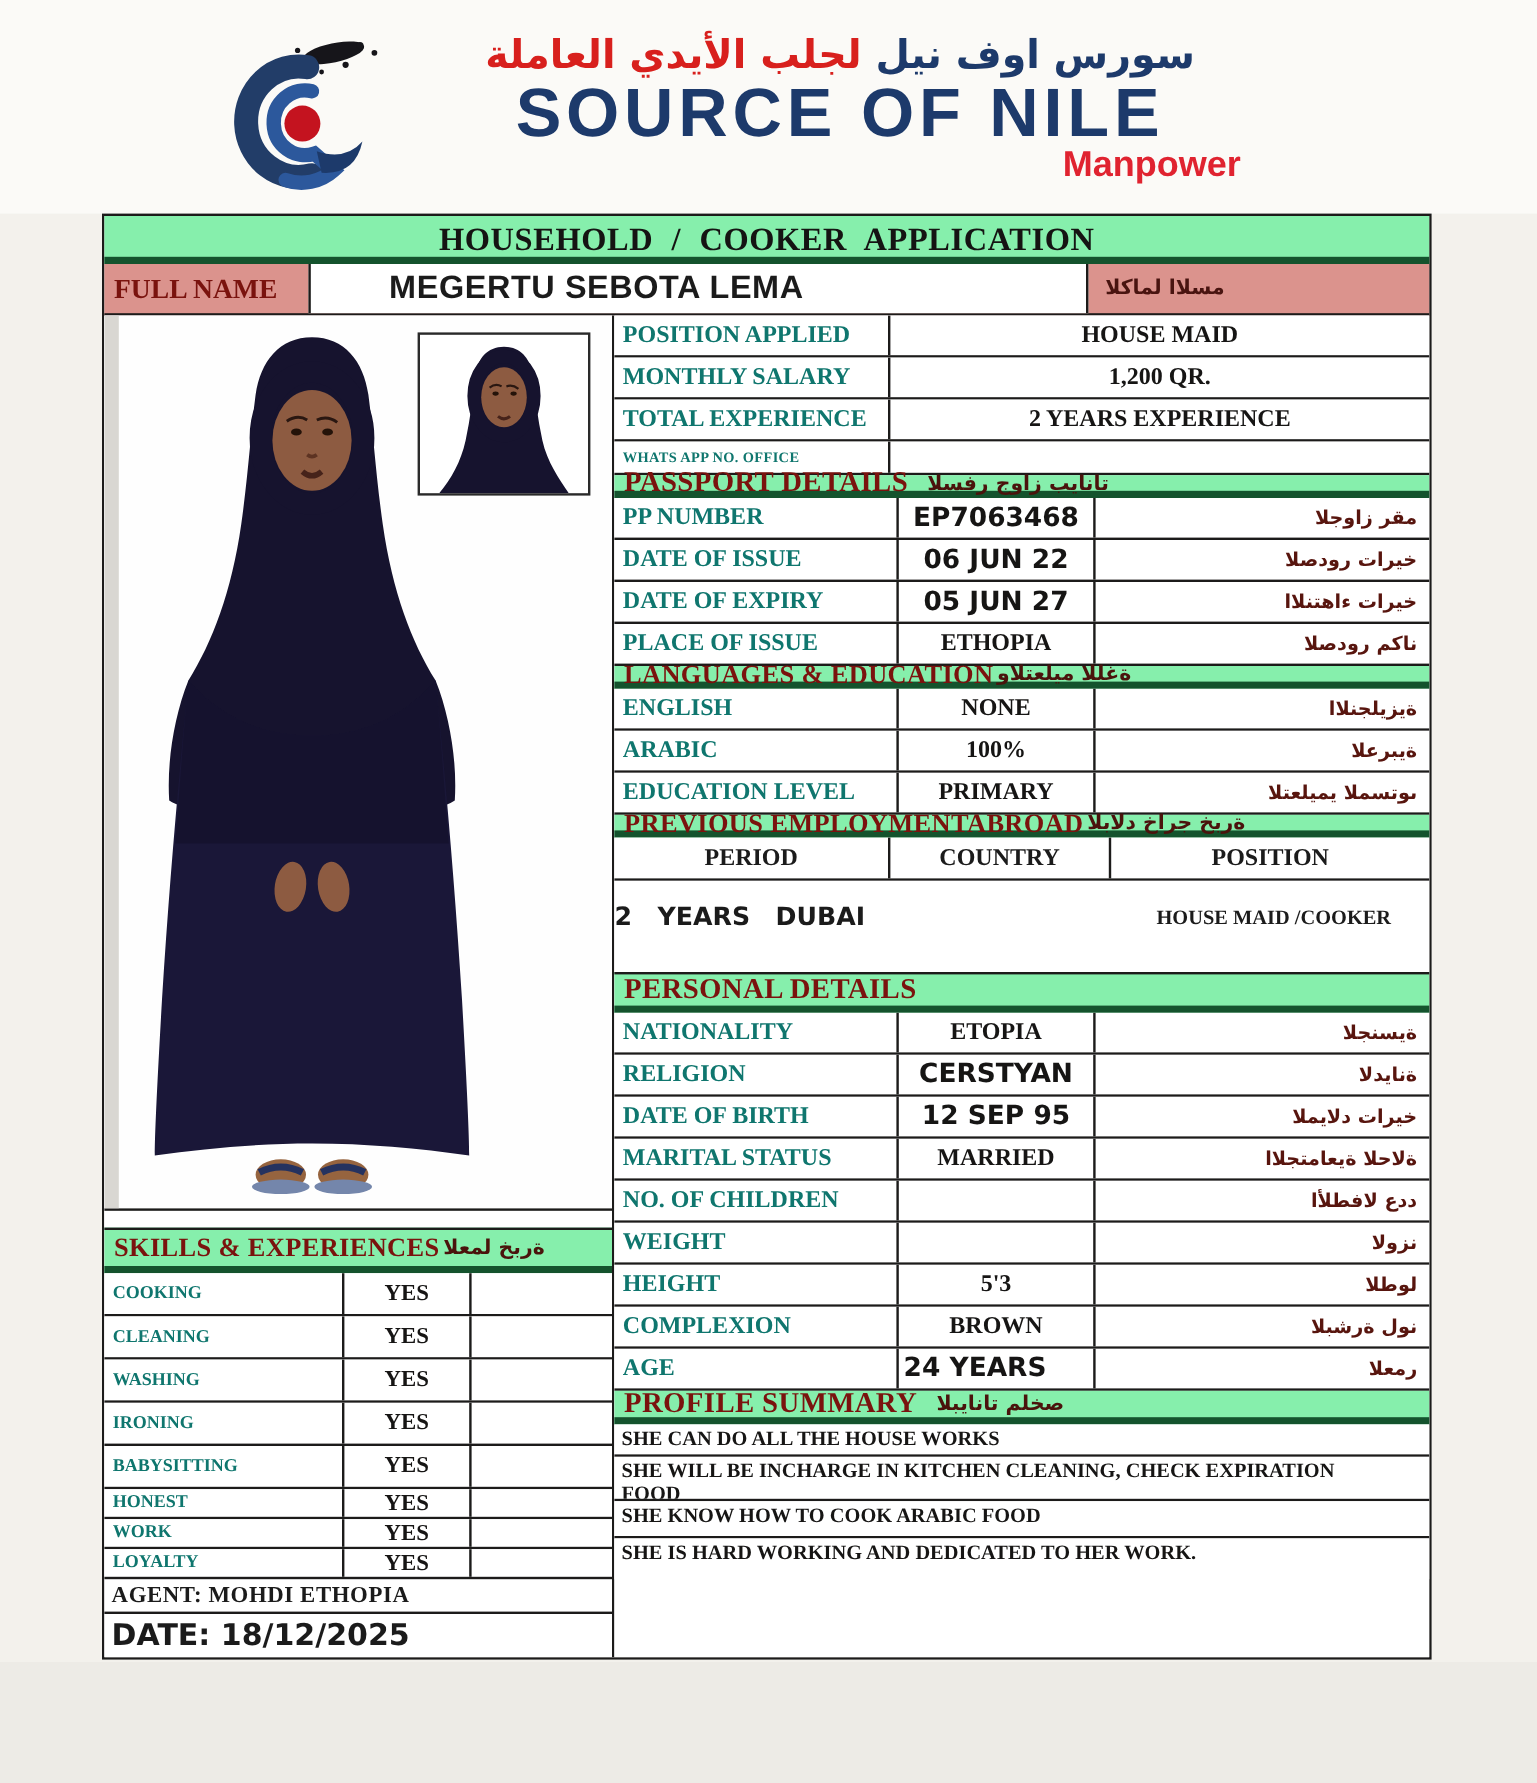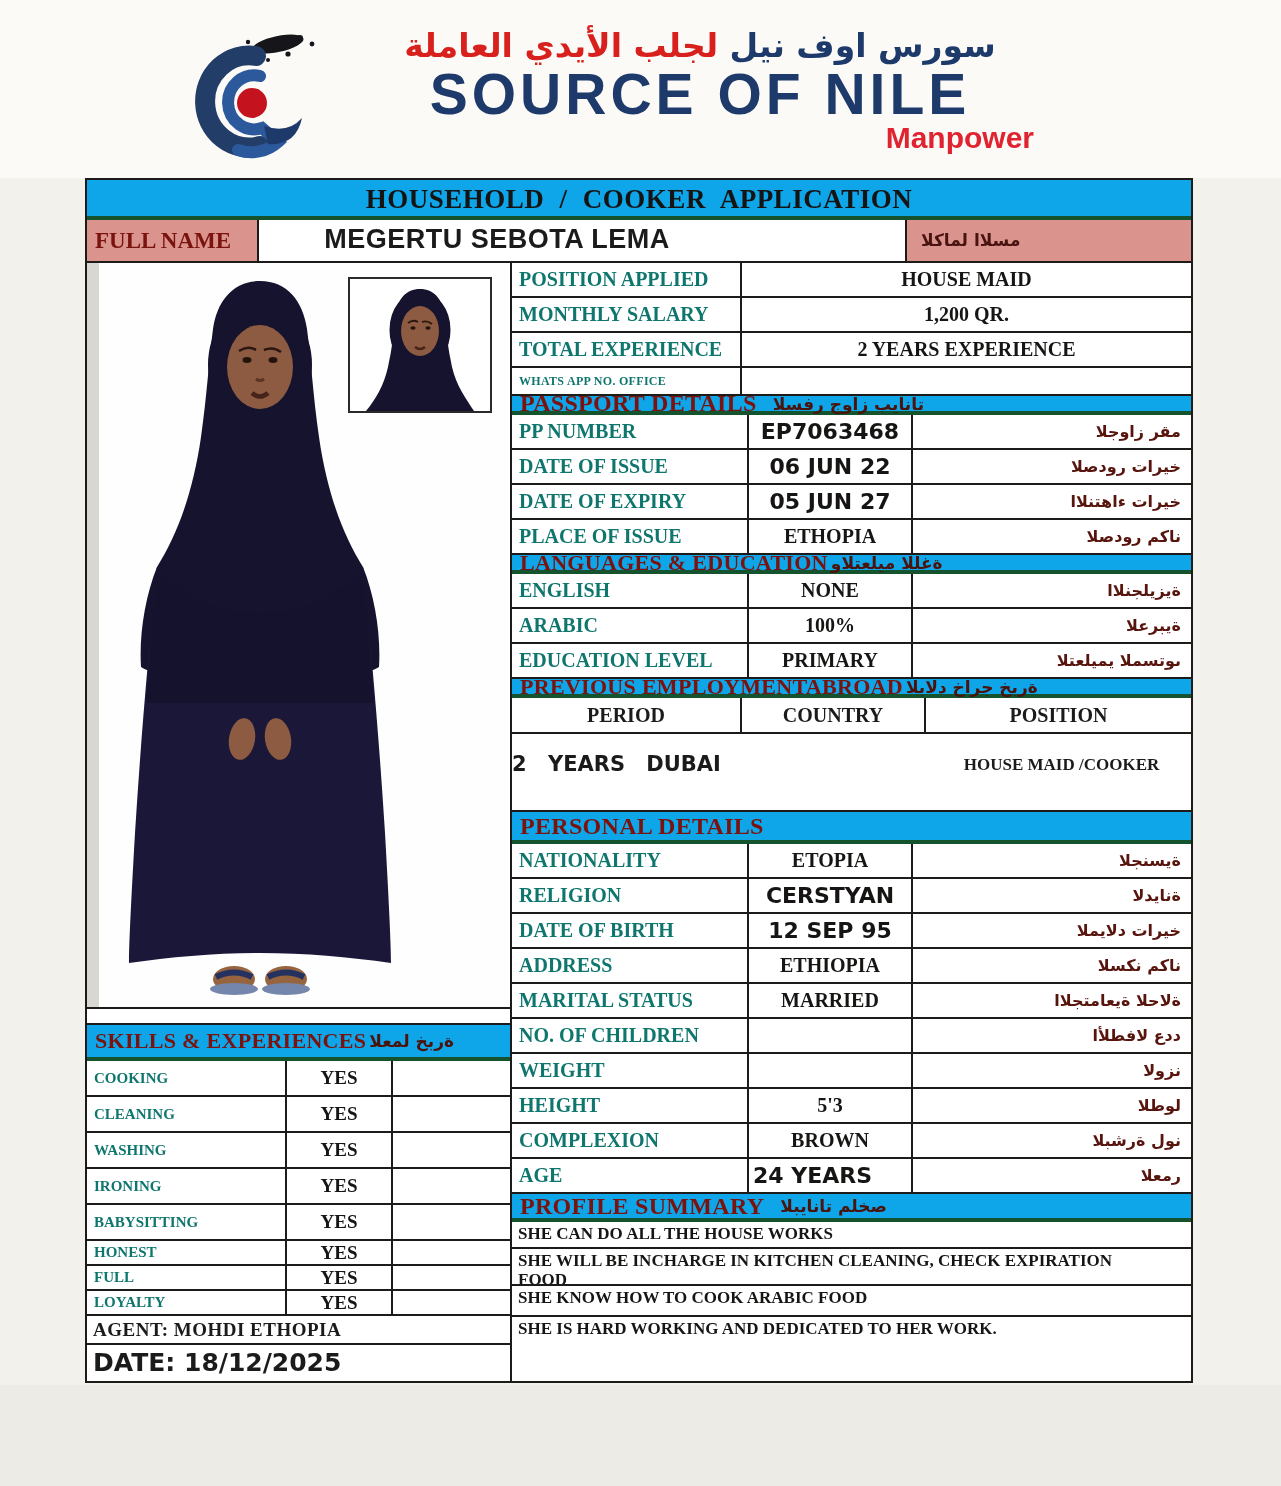--- a/index.html
+++ b/index.html
@@ -22,21 +22,21 @@
   .lh-arabic .blue { color:#1d3a6b; }
   .lh-arabic .red  { color:#d8201d; }
   .lh-brand { font-family:"Liberation Sans", sans-serif; font-weight:bold; font-size:57px; line-height:56px; color:#1d3a6b; letter-spacing:4px; white-space:nowrap; }
   .lh-tag { font-family:"Liberation Sans", sans-serif; font-weight:bold; font-size:30px; line-height:32px; color:#e02330; text-align:right; padding-right:6px; }
 
   
   .doc {
     position:absolute; left:85px; top:178px; width:1108px;
     background:#fff; border:2px solid #1c1b1a;
   }
-  .pinkbar { background:#0ea5e9; border-bottom:4px solid #14532d; }
+  .pinkbar { background:#86efac; border-bottom:6px solid #14532d; }
   .doc-title {
     height:40px; line-height:38px; text-align:center;
     font-weight:bold; font-size:27px; color:#151413; word-spacing:8px; letter-spacing:0.5px;
   }
   .fullname-row { display:flex; height:43px; border-bottom:2px solid #1c1b1a; background:#db938d; }
   .fn-label { width:170px; line-height:41px; padding-left:8px; font-weight:bold; font-size:23px; color:#7a130e; }
   .fn-box {
     width:650px; background:#fff; border:2px solid #1c1b1a; border-top:none; border-bottom:none;
     text-align:center; line-height:39px; font-family:"Liberation Sans", sans-serif;
     font-weight:bold; font-size:27px; letter-spacing:0.5px; padding-right:170px;
@@ -238,21 +238,21 @@
         <div class="cell lab">BABYSITTING</div>
         <div class="cell val">YES</div>
         <div class="cell rest"></div>
       </div>
       <div class="trow s-row short">
         <div class="cell lab">HONEST</div>
         <div class="cell val">YES</div>
         <div class="cell rest"></div>
       </div>
       <div class="trow s-row short">
-        <div class="cell lab">FULL</div>
+        <div class="cell lab">WORK</div>
         <div class="cell val">YES</div>
         <div class="cell rest"></div>
       </div>
       <div class="trow s-row short">
         <div class="cell lab">LOYALTY</div>
         <div class="cell val">YES</div>
         <div class="cell rest"></div>
       </div>
 
       <div class="agent-row">AGENT: MOHDI ETHOPIA</div>
@@ -349,25 +349,20 @@
       </div>
       <div class="trow p-row">
         <div class="cell lab">RELIGION</div>
         <div class="cell val sans">CERSTYAN</div>
         <div class="cell ar">ةنايدلا</div>
       </div>
       <div class="trow p-row">
         <div class="cell lab">DATE OF BIRTH</div>
         <div class="cell val sans">12 SEP 95</div>
         <div class="cell ar">خيرات دلايملا</div>
-      </div>
-      <div class="trow p-row">
-        <div class="cell lab">ADDRESS</div>
-        <div class="cell val">ETHIOPIA</div>
-        <div class="cell ar">ناكم نكسلا</div>
       </div>
       <div class="trow p-row">
         <div class="cell lab">MARITAL STATUS</div>
         <div class="cell val">MARRIED</div>
         <div class="cell ar">ةلاحلا ةيعامتجلاا</div>
       </div>
       <div class="trow p-row">
         <div class="cell lab">NO. OF CHILDREN</div>
         <div class="cell val"></div>
         <div class="cell ar">ددع لافطلأا</div>

